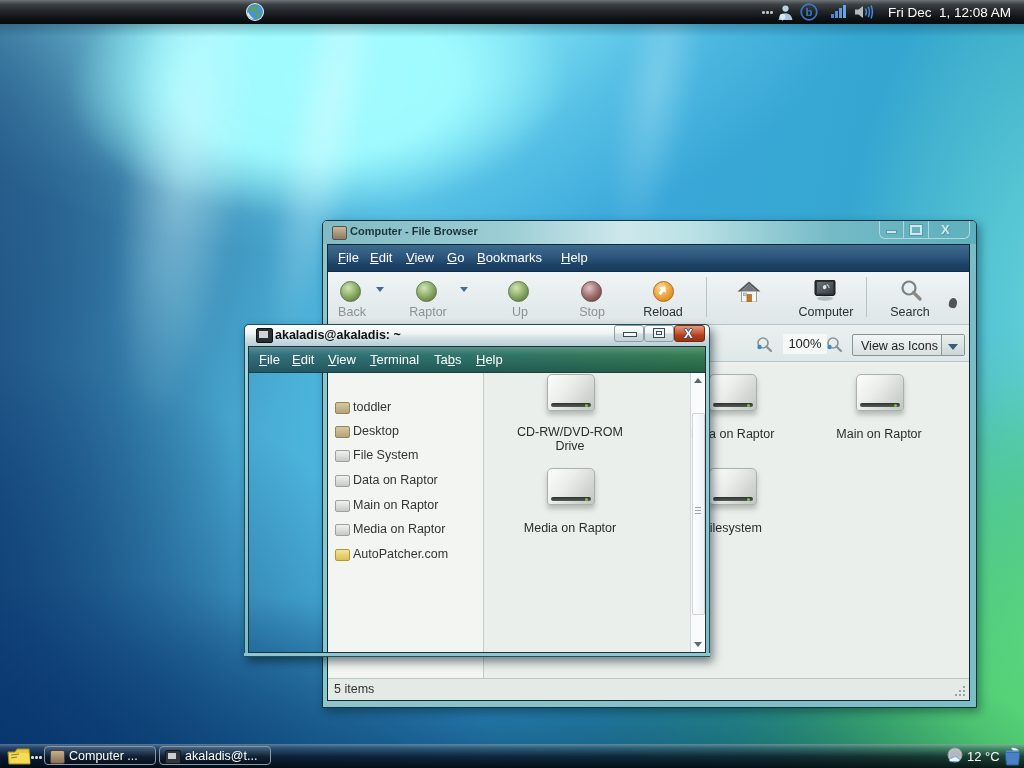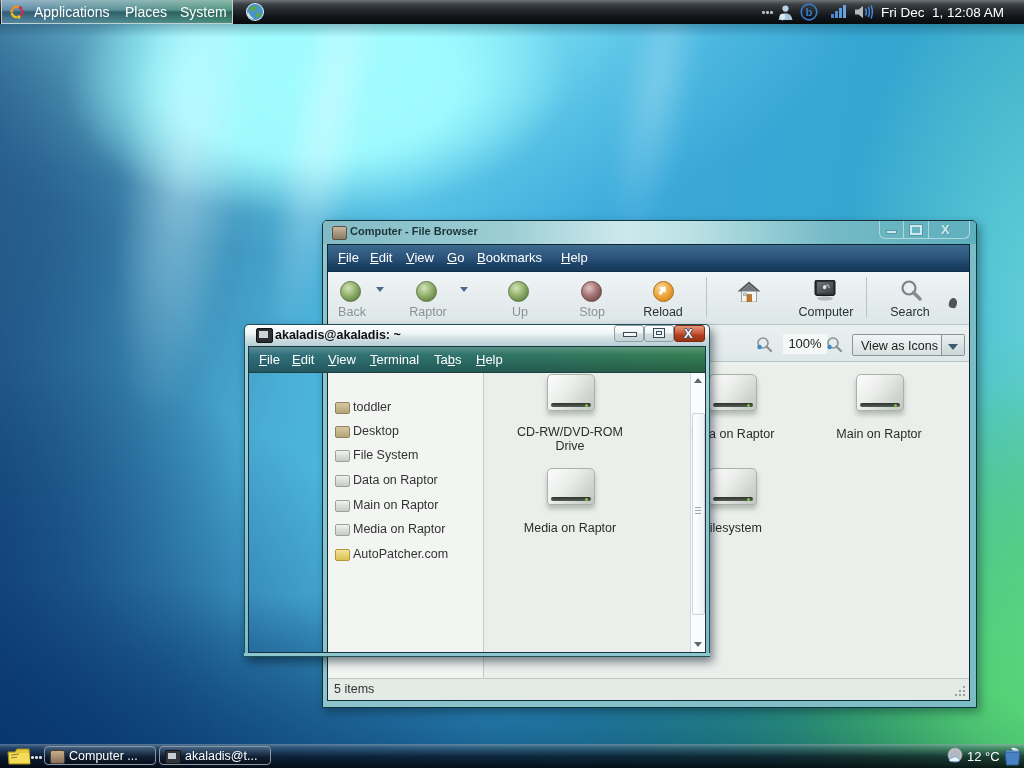--- a/index.html
+++ b/index.html
@@ -278,34 +278,20 @@
     <div id="tscroll">
       <div style="position:absolute;left:3px;top:5px;width:0;height:0;border-left:4px solid transparent;border-right:4px solid transparent;border-bottom:5px solid #5a6a70;"></div>
       <div style="position:absolute;left:3px;bottom:5px;width:0;height:0;border-left:4px solid transparent;border-right:4px solid transparent;border-top:5px solid #5a6a70;"></div>
       <div style="position:absolute;left:1px;top:40px;width:11px;height:200px;border:1px solid #ccd6d8;border-radius:2px;background:linear-gradient(to right,#fdfeff,#eef2f4);"></div>
       <div style="position:absolute;left:4px;top:134px;width:6px;height:1px;background:#9aa8ae;box-shadow:0 3px 0 #9aa8ae,0 6px 0 #9aa8ae;"></div>
     </div>
   </div>
 </div>
 
 <div id="ptop">
-  <div id="menuarea">
-        <div class="hl"></div>
-    <svg style="position:absolute;left:6px;top:3px;" width="18" height="18" viewBox="0 0 25 25">
-      <path d="M6.22 8.58 A7.4 7.4 0 0 1 14.79 5.46" stroke="#f29318" stroke-width="3.2" fill="none"></path>
-      <path d="M19.03 9.03 A7.4 7.4 0 0 1 17.45 18.0" stroke="#c62f45" stroke-width="3.2" fill="none"></path>
-      <path d="M12.24 19.9 A7.4 7.4 0 0 1 5.26 14.04" stroke="#f2c21a" stroke-width="3.2" fill="none"></path>
-      <circle cx="17.26" cy="6.83" r="2.4" fill="#d4274e"></circle>
-      <circle cx="5.21" cy="11.22" r="2.4" fill="#f0941c"></circle>
-      <circle cx="15.03" cy="19.45" r="2.4" fill="#f2c41c"></circle>
-    </svg>
-    <span class="pmenu" style="left:32px;">Applications</span>
-    <span class="pmenu" style="left:123px;">Places</span>
-    <span class="pmenu" style="left:178px;">System</span>
-  </div>
   <svg style="position:absolute;left:245px;top:2px;" width="20" height="20" viewBox="0 0 20 20">
     <circle cx="10" cy="10" r="9" fill="#e8eef2"></circle>
     <circle cx="10" cy="10" r="8" fill="#4a94c8"></circle>
     <path d="M4 6 Q8 3 13 5 Q11 9 7 9 Q5 8 4 6Z" fill="#5aa848"></path>
     <path d="M11 11 Q15 10 16 13 Q14 16 11 15Z" fill="#5aa848"></path>
     <path d="M3 10 Q5 14 9 17 Q4 17 2 12Z" fill="#d8e4ea"></path>
   </svg>
   <div style="position:absolute;left:762px;top:11px;width:2.5px;height:2.5px;border-radius:50%;background:#b8c0c6;box-shadow:4px 0 0 #b8c0c6,8px 0 0 #b8c0c6;"></div>
   <svg style="position:absolute;left:777px;top:4px;" width="17" height="17" viewBox="0 0 17 17">
     <circle cx="8.5" cy="4.6" r="3.1" fill="#b9d2e4"></circle>
@@ -318,21 +304,21 @@
     <text x="5.6" y="13.2" font-size="11.5" font-weight="bold" fill="#3a78c4">b</text>
   </svg>
   <div style="position:absolute;left:831px;top:14px;width:3px;height:4px;background:#4a86c8;"></div>
   <div style="position:absolute;left:835px;top:11px;width:3px;height:7px;background:#5490d0;"></div>
   <div style="position:absolute;left:839px;top:8px;width:3px;height:10px;background:#5e9ad8;"></div>
   <div style="position:absolute;left:843px;top:5px;width:3px;height:13px;background:#68a4e0;"></div>
   <svg style="position:absolute;left:855px;top:4px;" width="22" height="16" viewBox="0 0 22 16">
     <polygon points="0,5.5 3.5,5.5 8,2 8,14 3.5,10.5 0,10.5" fill="#b4bac0"></polygon>
     <path d="M10.5 4.5 Q12.3 8 10.5 11.5 M13.3 3 Q15.6 8 13.3 13 M16 1.5 Q18.8 8 16 14.5" stroke="#4a86d8" stroke-width="1.5" fill="none"></path>
   </svg>
-  <div class="clock" style="right:20px;">Fri Dec &nbsp;1, 12:08 AM</div>
+  <div class="clock" style="right:13px;">Fri Dec &nbsp;1, 12:08 AM</div>
 </div>
 
 <div id="pbot">
   <svg style="position:absolute;left:7px;top:3px;" width="24" height="19" viewBox="0 0 24 19">
     <path d="M1 5 L8 5 L10 2 L22 2 L23 17 L2 17Z" fill="#e8c93c" stroke="#a8921a" stroke-width="1"></path>
     <path d="M2 6 L22 6 L23 16 L3 16Z" fill="#f4dc5a"></path>
     <path d="M4 8 L12 7 M4 11 L10 10" stroke="#8a7a2a" stroke-width="1"></path>
   </svg>
   <div style="position:absolute;left:31px;top:12px;width:2.5px;height:2.5px;border-radius:50%;background:#d8dce0;box-shadow:4px 0 0 #d8dce0,8px 0 0 #d8dce0;"></div>
   <div class="tbtn" style="left:44px;width:112px;">

